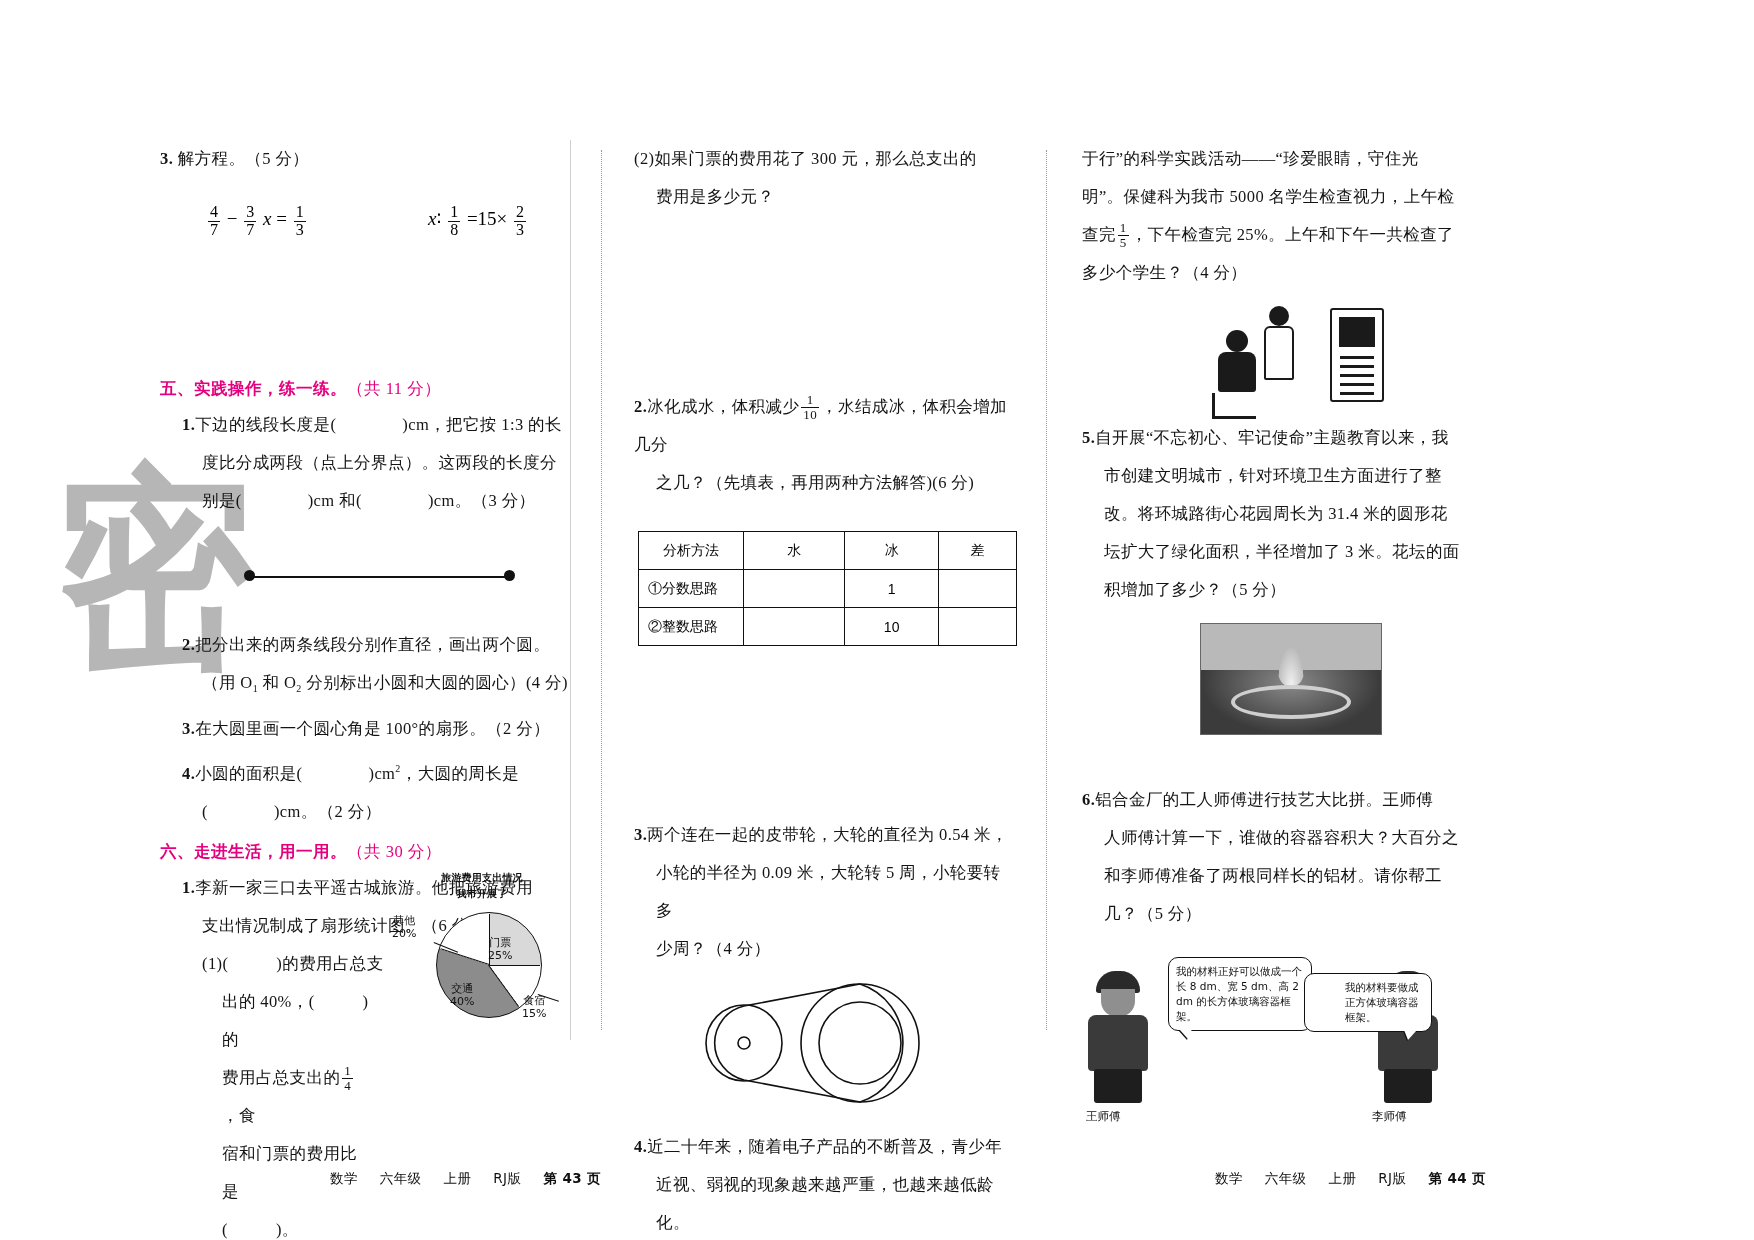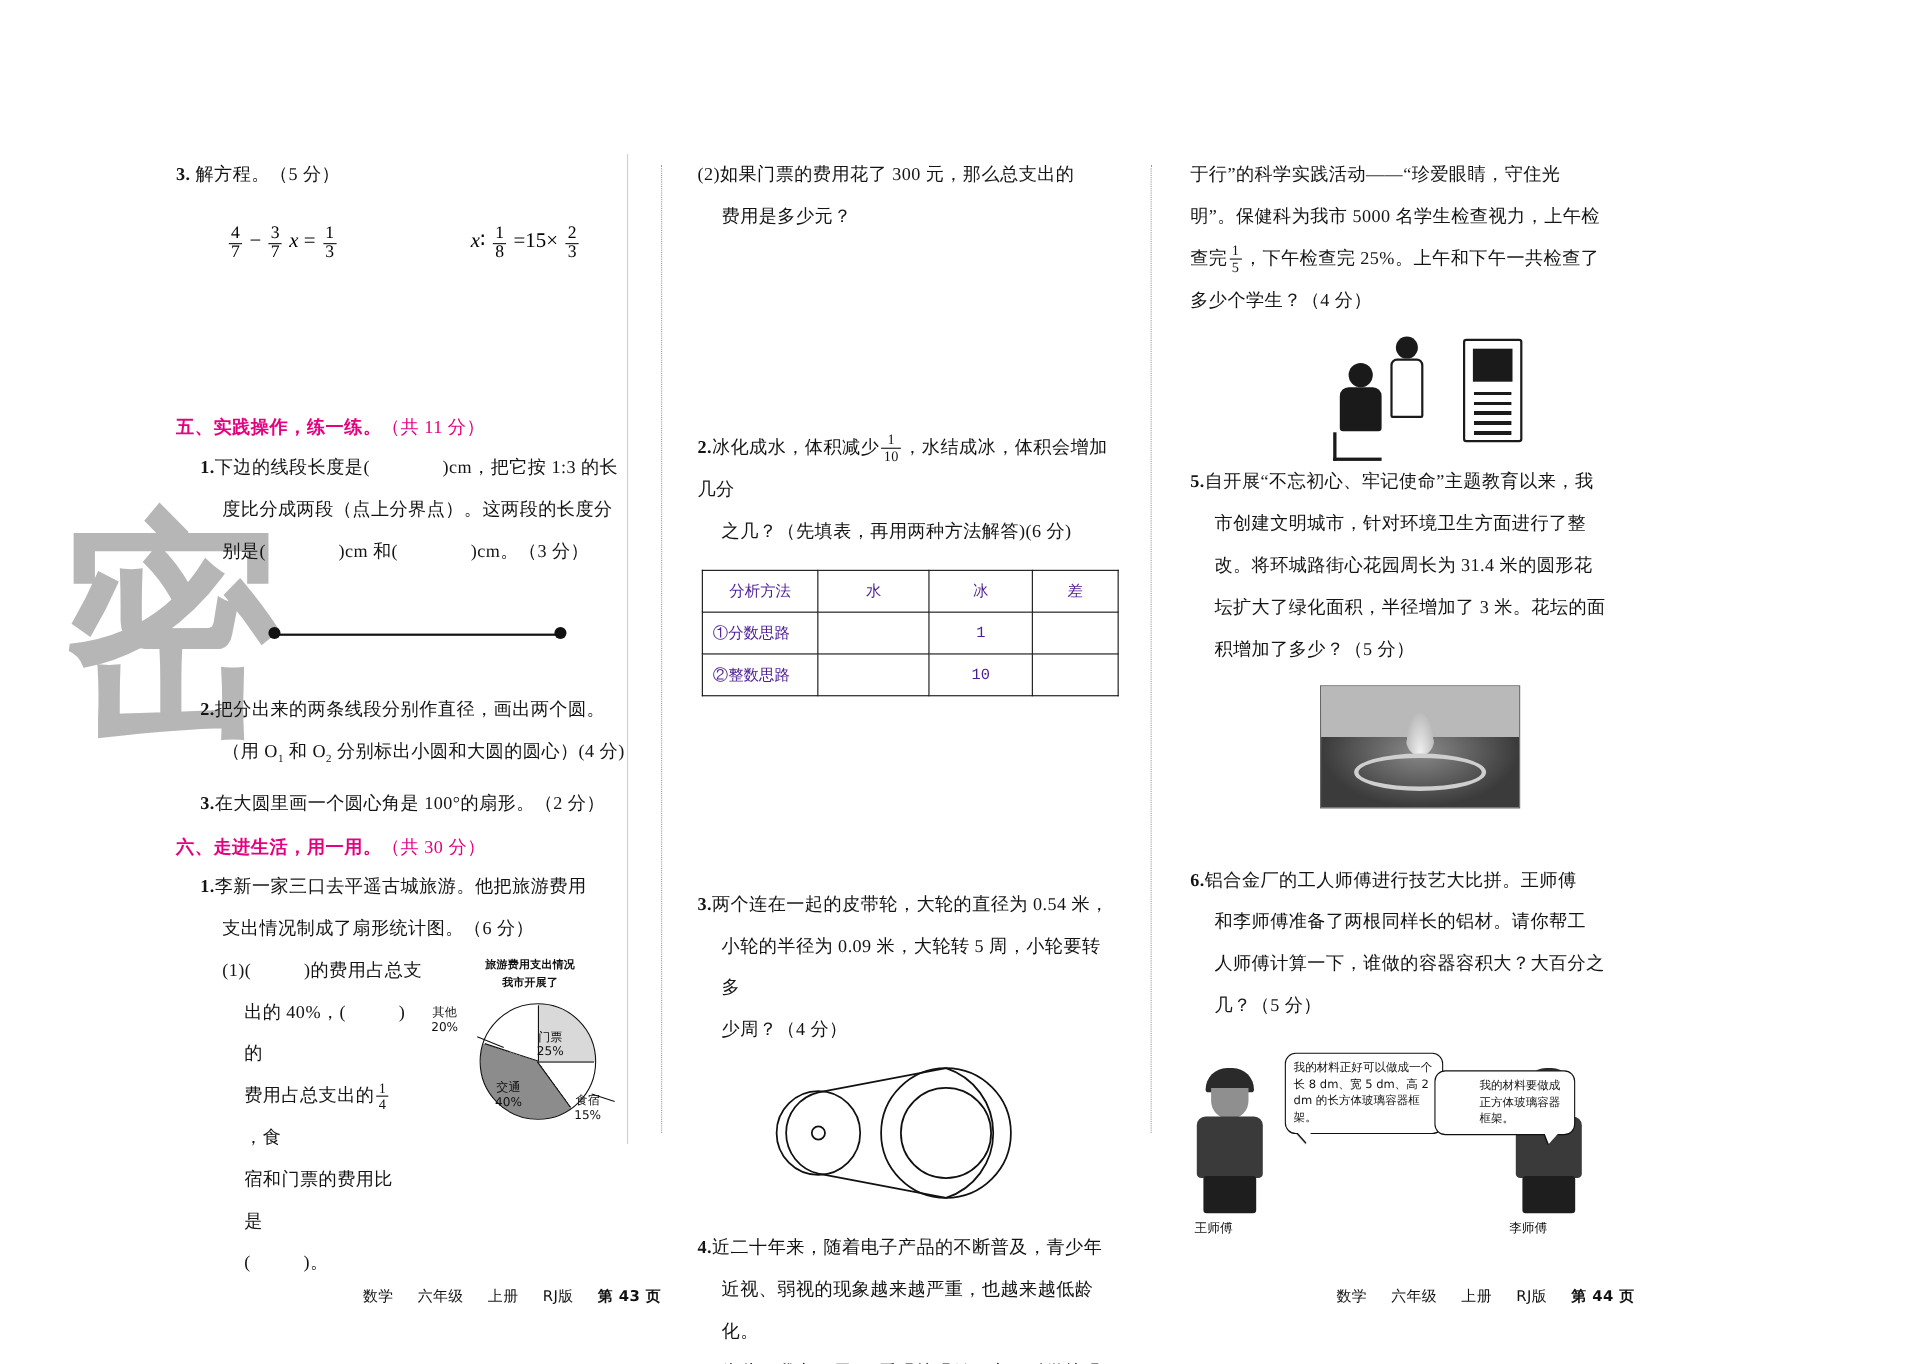--- a/index.html
+++ b/index.html
@@ -144,24 +144,24 @@
   .pie-leader {
     position: absolute; height: 0; border-top: 1.2px solid #111;
     transform-origin: 0 0;
   }
   .leader-a { left: 42px; top: 34px; width: 26px; transform: rotate(22deg); }
   .leader-b { left: 146px; top: 86px; width: 22px; transform: rotate(18deg); }
 
   
   table.ice {
     border-collapse: collapse;
-    margin: 16px 0 0 26px;
-    font-family: Liberation Mono, monospace;
+    margin: 29px 0 0 26px;
+    font-family: Liberation Sans, sans-serif;
     font-size: 14px;
-    color: #4c1d95;
+    color: #000000;
   }
   table.ice td {
     border: 1.4px solid #111;
     height: 38px;
     text-align: center;
     padding: 0 6px;
   }
   table.ice td.c1 { width: 108px; }
   table.ice td.c2 { width: 104px; }
   table.ice td.c3 { width: 96px; }
@@ -381,20 +381,28 @@
         <span>（用 O</span><span class="sub">1</span><span> 和 O</span><span class="sub">2</span><span> 分别标出小圆和大圆的圆心）(4 分)</span>
       </span>
     </div>
 
     <div class="q">
       <span class="indent">
         <span class="num">3.</span><span>在大圆里画一个圆心角是 100°的扇形。（2 分）</span>
       </span>
     </div>
 
+    <div class="q">
+      <span class="indent">
+        <span class="num">4.</span><span>小圆的面积是(</span><span class="blank"></span><span>)cm</span><span class="sup">2</span><span>，大圆的周长是</span>
+      </span>
+      <span class="indent" style="padding-left:42px">
+        <span>(</span><span class="blank"></span><span>)cm。（2 分）</span>
+      </span>
+    </div>
 
     <div class="sec-head">
       <span>六、走进生活，用一用。</span><span class="pts">（共 30 分）</span>
     </div>
 
     <div class="q">
       <span class="indent">
         <span class="num">1.</span><span>李新一家三口去平遥古城旅游。他把旅游费用</span>
       </span>
       <span class="indent" style="padding-left:42px">支出情况制成了扇形统计图。（6 分）</span>
@@ -558,22 +566,22 @@
       <div class="fountain"></div>
       <div class="ring"></div>
     </div>
 
     <div style="height:46px"></div>
 
     <div class="q">
       <span class="indent">
         <span class="num">6.</span><span>铝合金厂的工人师傅进行技艺大比拼。王师傅</span>
       </span>
+      <span class="indent" style="padding-left:44px">人师傅计算一下，谁做的容器容积大？大百分之</span>
       <span class="indent" style="padding-left:44px">和李师傅准备了两根同样长的铝材。请你帮工</span>
-      <span class="indent" style="padding-left:44px">人师傅计算一下，谁做的容器容积大？大百分之</span>
       <span class="indent" style="padding-left:44px">几？（5 分）</span>
     </div>
 
     <div class="workers">
       <div class="worker w-left">
         <div class="helmet"></div>
         <div class="face"></div>
         <div class="torso"></div>
         <div class="legs"></div>
       </div>

